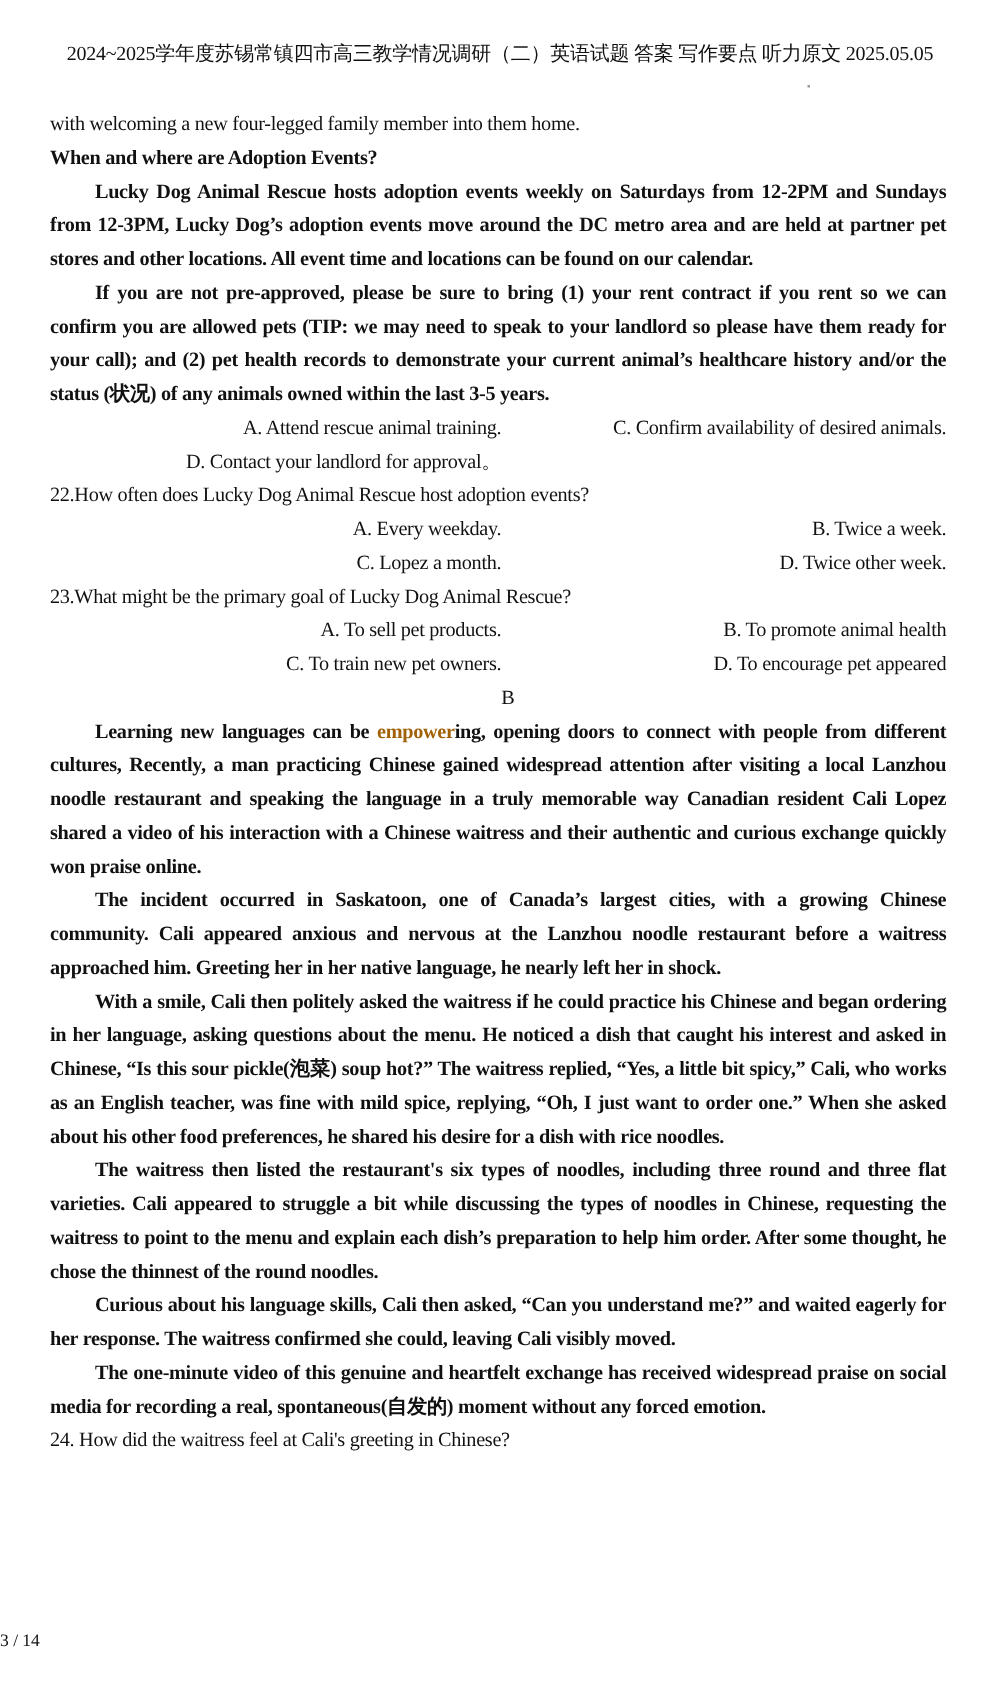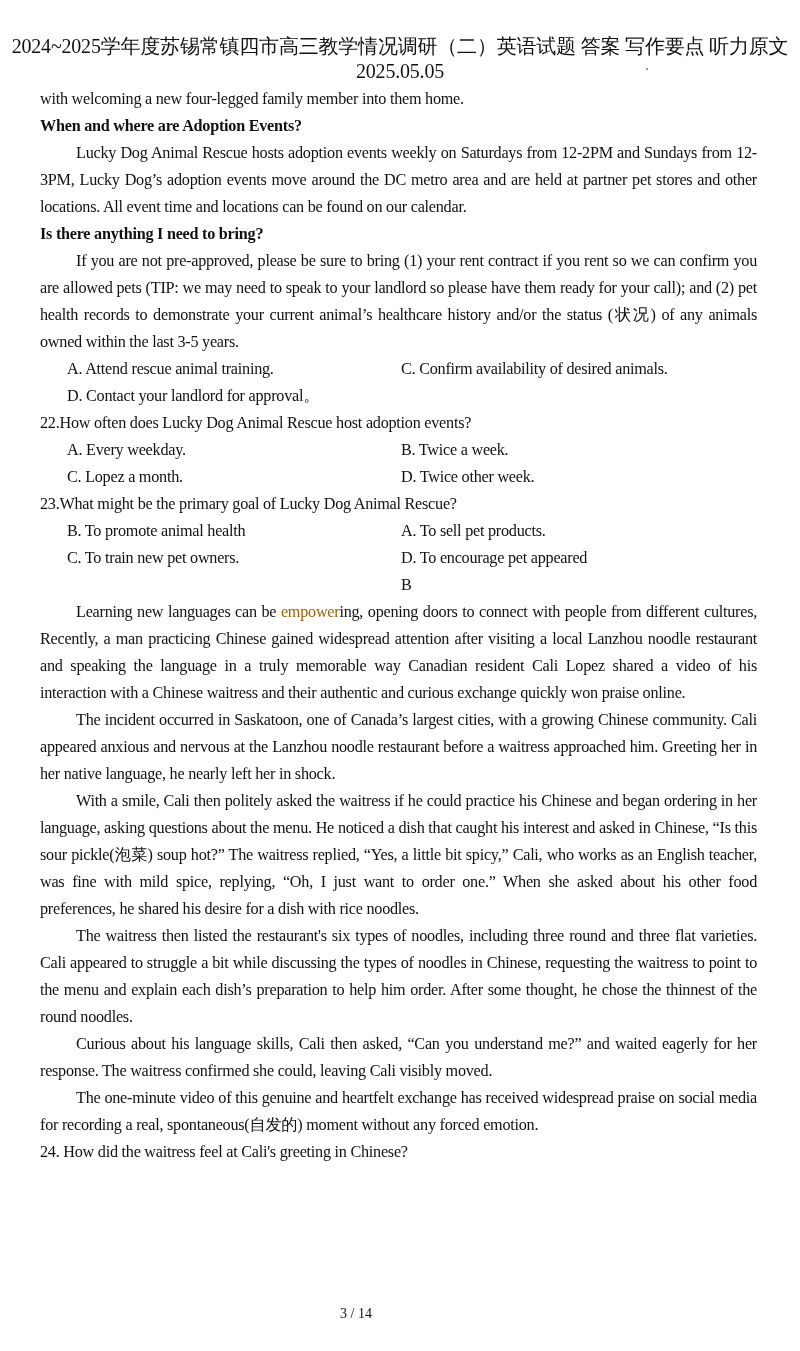--- a/index.html
+++ b/index.html
@@ -3,52 +3,51 @@
 <meta charset="utf-8">
 <style>
   html, body { margin: 0; padding: 0; background: #ffffff; }
   body {
     width: 800px; height: 1351px; position: relative; overflow: hidden;
     font-family: "Liberation Serif", "DejaVu Serif", serif;
     color: #111111;
   }
   .header {
     position: absolute; top: 33px; left: 0; width: 800px;
-    text-align: center; font-size: 20px; letter-spacing: -0.2px;
+    text-align: center; font-size: 16px; letter-spacing: -0.2px;
     font-family: "Liberation Serif", "DejaVu Sans", serif;
   }
   .dot { position: absolute; left: 646px; top: 68px; width: 2px; height: 2px; background: #999; }
   .content {
     position: absolute; top: 86px; left: 40px; width: 717px;
     font-size: 16.2px; line-height: 27px; letter-spacing: -0.25px;
   }
   .content p { margin: 0; text-align: justify; }
-  .indent { text-indent: 36px; }
+  .indent { text-indent: 36px; font-weight: bold; }
   .heading { font-weight: bold; }
   .q { margin: 0; }
   .opts { display: grid; grid-template-columns: 334px 1fr; padding-left: 27px; }
-  .opts span { white-space: nowrap; }
+  .opts span { white-space: nowrap; text-align: right; }
   .answer { padding-left: 361px; }
   .gray { color: #a16207; }
   .footer {
-    position: absolute; top: 1306px; left: 0; width: 712px; text-align: center;
+    position: absolute; top: 1306px; left: 0; width: 712px; text-align: left;
     font-size: 14px;
   }
 </style>
 </head>
 <body>
 
 <div class="header">2024~2025学年度苏锡常镇四市高三教学情况调研（二）英语试题 答案 写作要点 听力原文  2025.05.05</div>
 <div class="dot"></div>
 
 <div class="content">
   <p>with welcoming a new four-legged family member into them home.</p>
   <p class="heading">When and where are Adoption Events?</p>
   <p class="indent">Lucky Dog Animal Rescue hosts adoption events weekly on Saturdays from 12-2PM and Sundays from 12-3PM, Lucky Dog’s adoption events move around the DC metro area and are held at partner pet stores and other locations. All event time and locations can be found on our calendar.</p>
-  <p class="heading">Is there anything I need to bring?</p>
   <p class="indent">If you are not pre-approved, please be sure to bring (1) your rent contract if you rent so we can confirm you are allowed pets (TIP: we may need to speak to your landlord so please have them ready for your call); and (2) pet health records to demonstrate your current animal’s healthcare history and/or the status (状况) of any animals owned within the last 3-5 years.</p>
 
   <div>
     <div class="opts">
       <span>A. Attend rescue animal training.</span>
       <span>C. Confirm availability of desired animals.</span>
       <span>D. Contact your landlord for approval。</span>
     </div>
   </div>
 
@@ -58,22 +57,22 @@
       <span>A. Every weekday.</span>
       <span>B. Twice a week.</span>
       <span>C. Lopez a month.</span>
       <span>D. Twice other week.</span>
     </div>
   </div>
 
   <div>
     <p class="q">23.What might be the primary goal of Lucky  Dog Animal Rescue?</p>
     <div class="opts">
+      <span>A. To sell pet products.</span>
       <span>B. To promote animal health</span>
-      <span>A. To sell pet products.</span>
       <span>C. To train new pet owners.</span>
       <span>D. To encourage pet appeared</span>
     </div>
   </div>
 
   <p class="answer">B</p>
 
   <p class="indent"><span>Learning new languages can be </span><span class="gray">empower</span><span>ing, opening doors to connect with people from different cultures, Recently, a man practicing Chinese gained widespread attention after visiting a local Lanzhou noodle restaurant and speaking the language in a truly memorable way Canadian resident Cali Lopez shared a video of his interaction with a Chinese waitress and their authentic and curious exchange quickly won praise online.</span></p>
   <p class="indent">The incident occurred in Saskatoon, one of Canada’s largest cities, with a growing Chinese community. Cali appeared anxious and nervous at the Lanzhou noodle restaurant before a waitress approached him. Greeting her in her native language, he nearly left her in shock.</p>
   <p class="indent">With a smile, Cali then politely asked the waitress if he could practice his Chinese and began ordering in her language, asking questions about the menu. He noticed a dish that caught his interest and asked in Chinese, “Is this sour pickle(泡菜) soup hot?” The waitress replied, “Yes, a little bit spicy,” Cali, who works as an English teacher, was fine with mild spice, replying, “Oh, I just want to order one.” When she asked about his other food preferences, he shared his desire for a dish with rice noodles.</p>

